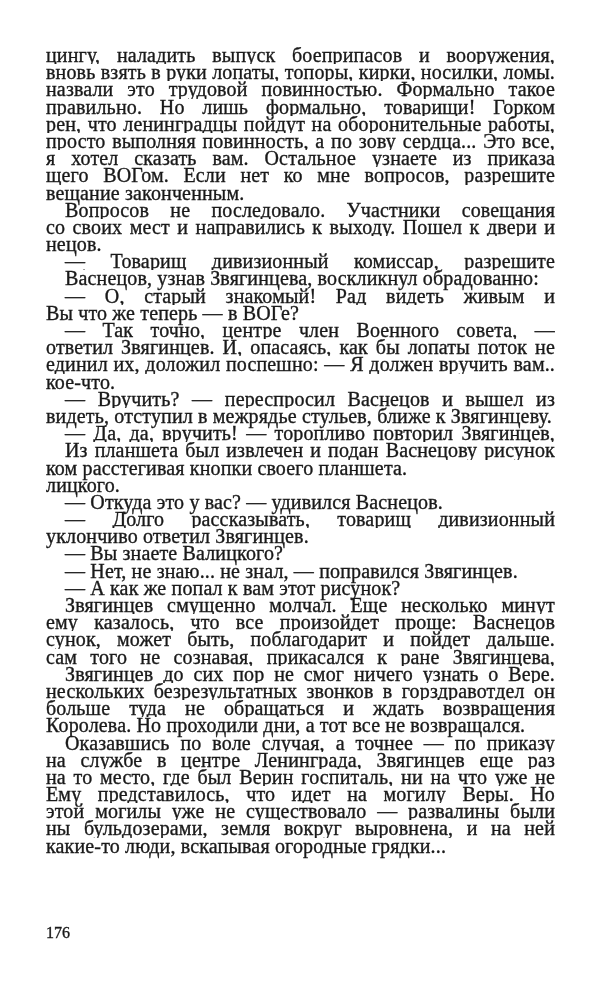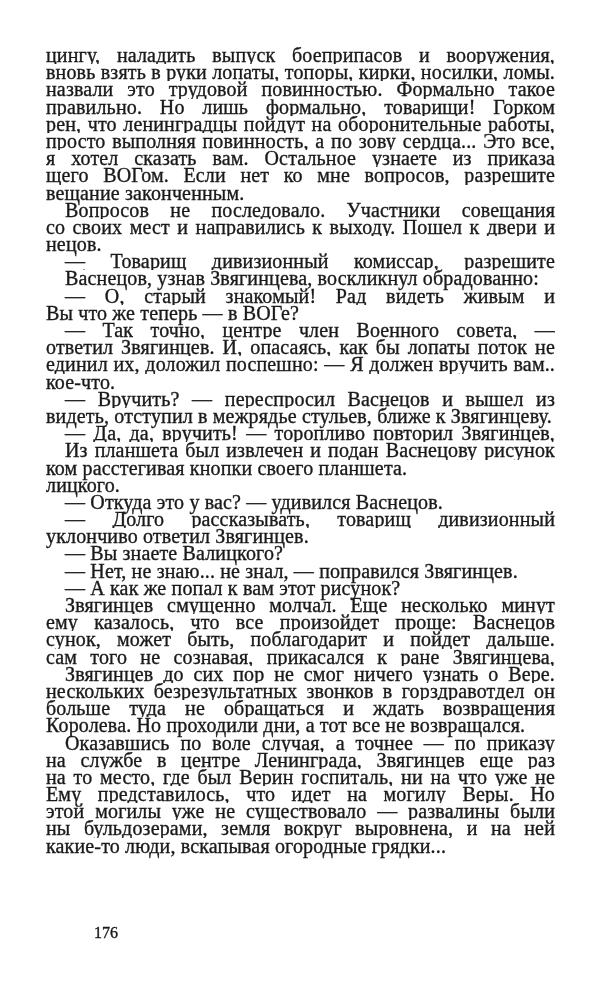--- a/index.html
+++ b/index.html
@@ -47,21 +47,20 @@
   .line.indent {
     padding-left: 19px;
   }
   .page-number {
     position: absolute;
     left: 46px;
     top: 924px;
     font-family: "Liberation Serif", "DejaVu Serif", serif;
     font-size: 16px;
     color: #1a1a1a;
-    margin-left: 48px;
     -webkit-text-stroke: 0.35px #1a1a1a;
   }
 </style>
 </head>
 <body>
 
 <div class="page">
   <div class="text-block" id="text-block">
       <span class="line justify">цингу, наладить выпуск боеприпасов и вооружения, придется</span>
       <span class="line justify">вновь взять в руки лопаты, топоры, кирки, носилки, ломы. Мы</span>

